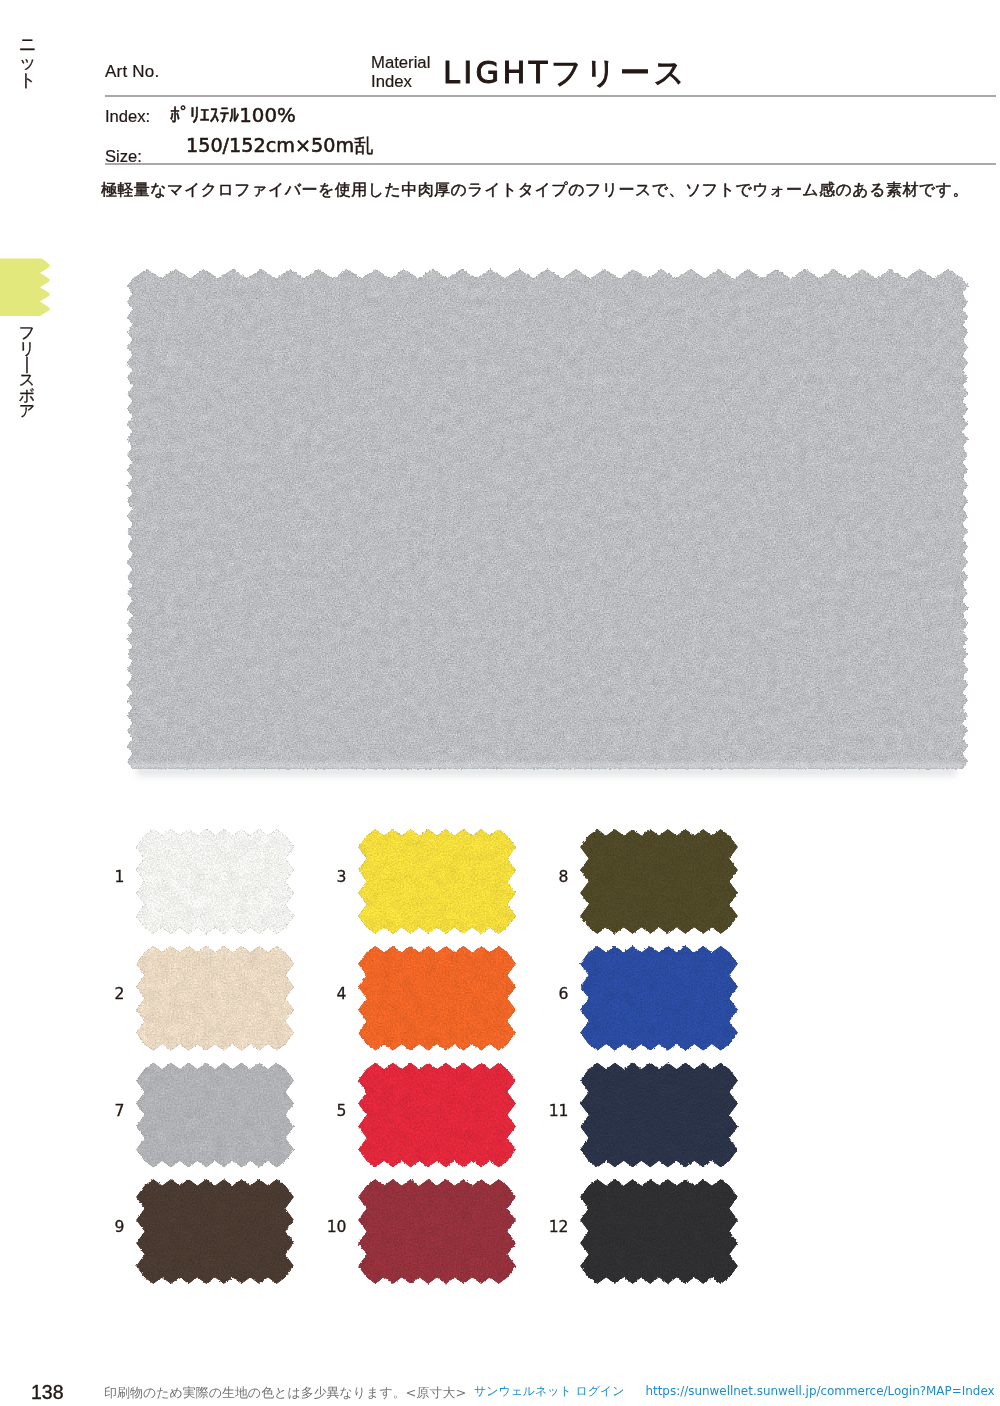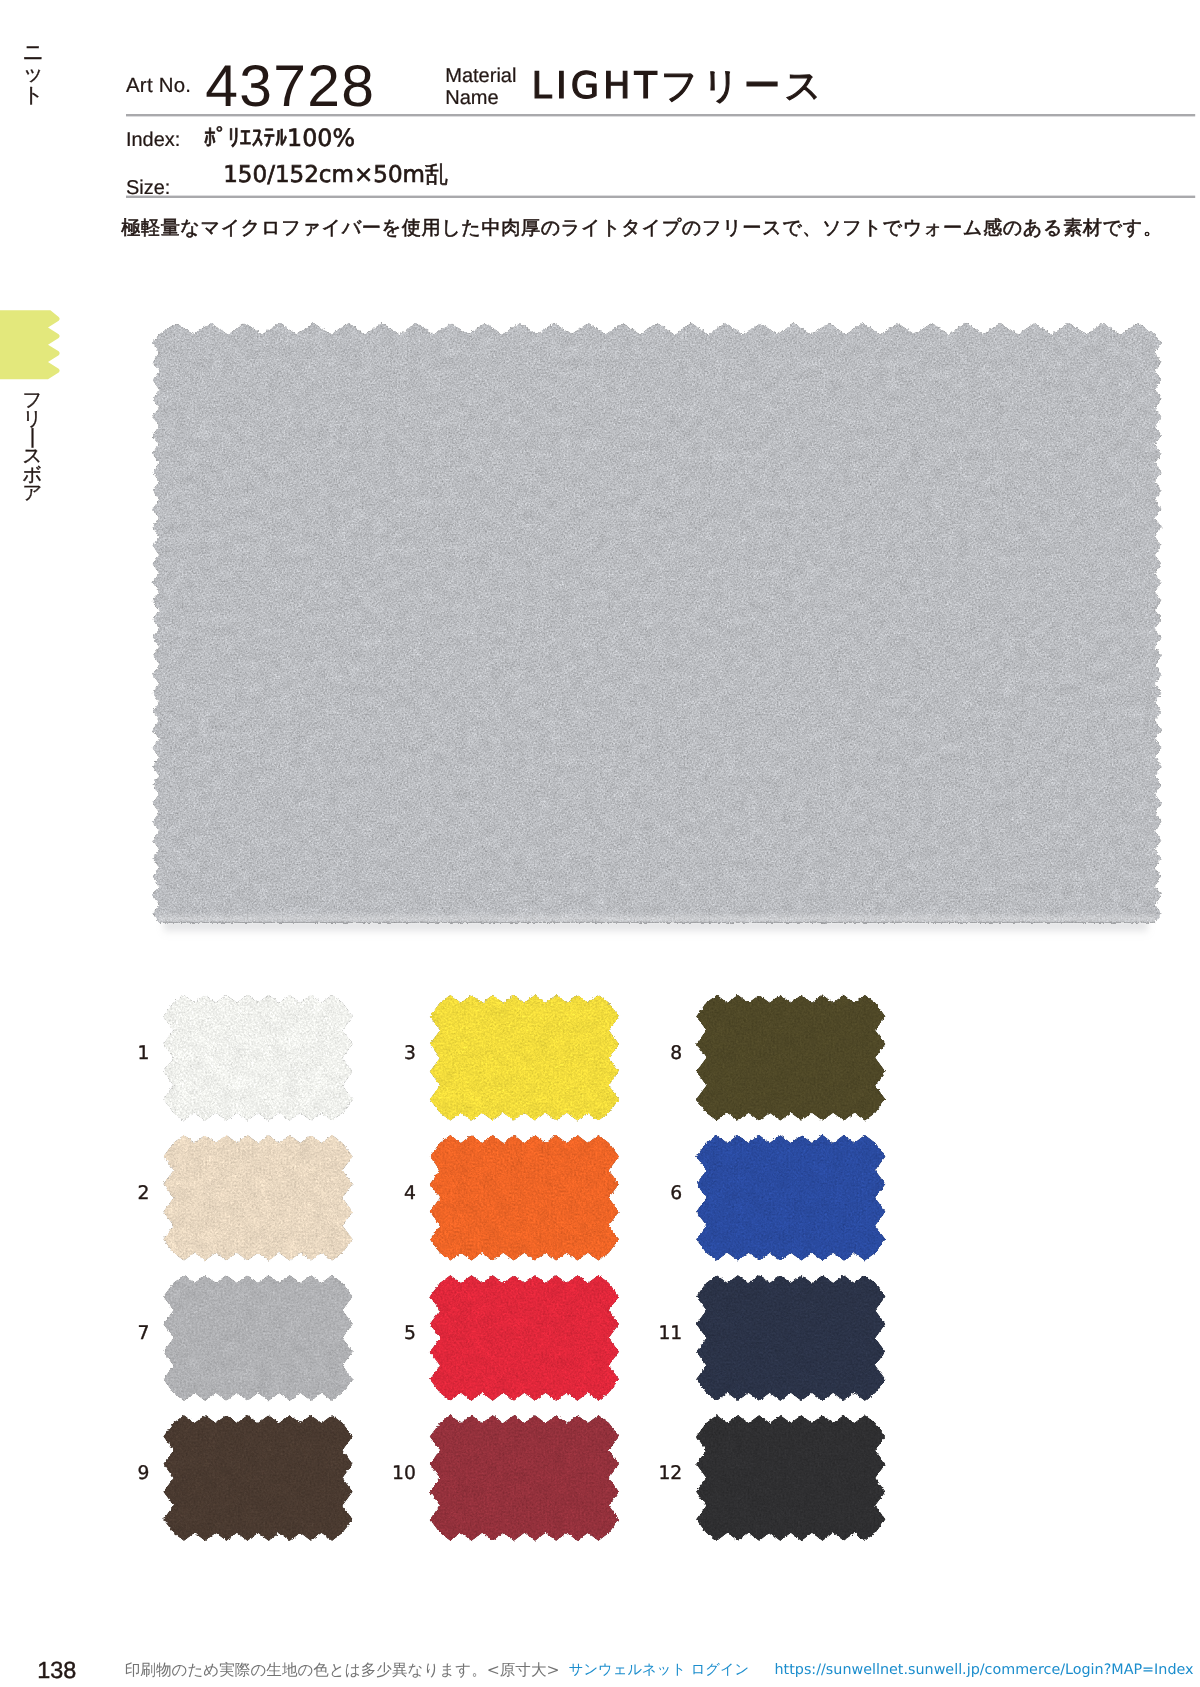--- a/index.html
+++ b/index.html
@@ -68,24 +68,23 @@
         <span style="font-size: 16.1px; height: 15.7px; width: 18.1px;">リ</span>
         <span style="font-size: 16.1px; height: 15.7px; width: 18.1px;">|</span>
         <span style="font-size: 16.1px; height: 15.7px; width: 18.1px;">ス</span>
         <span style="font-size: 16.1px; height: 15.7px; width: 18.1px;">ボ</span>
         <span style="font-size: 16.1px; height: 15.7px; width: 18.1px;">ア</span>
       </div>
   </div>
 
   <div id="header">
     <div id="art-no-label">Art No.</div>
-    <div id="art-no-value">43728</div>
     <div id="mat-name-label">
       <div>Material</div>
-      <div>Name</div>
+      <div>Index</div>
     </div>
     <div id="mat-name-value">LIGHTフリース</div>
     <div class="rule" id="rule1" style="background: rgb(169, 169, 172);"></div>
     <div class="spec-label" id="comp-label">Index:</div>
     <div class="spec-value" id="comp-value">ﾎﾟﾘｴｽﾃﾙ100%</div>
     <div class="spec-label" id="size-label">Size:</div>
     <div class="spec-value" id="size-value">150/152cm×50m乱</div>
     <div class="rule" id="rule2" style="background: rgb(169, 169, 172);"></div>
     <div id="desc">極軽量なマイクロファイバーを使用した中肉厚のライトタイプのフリースで、ソフトでウォーム感のある素材です。</div>
   </div>

